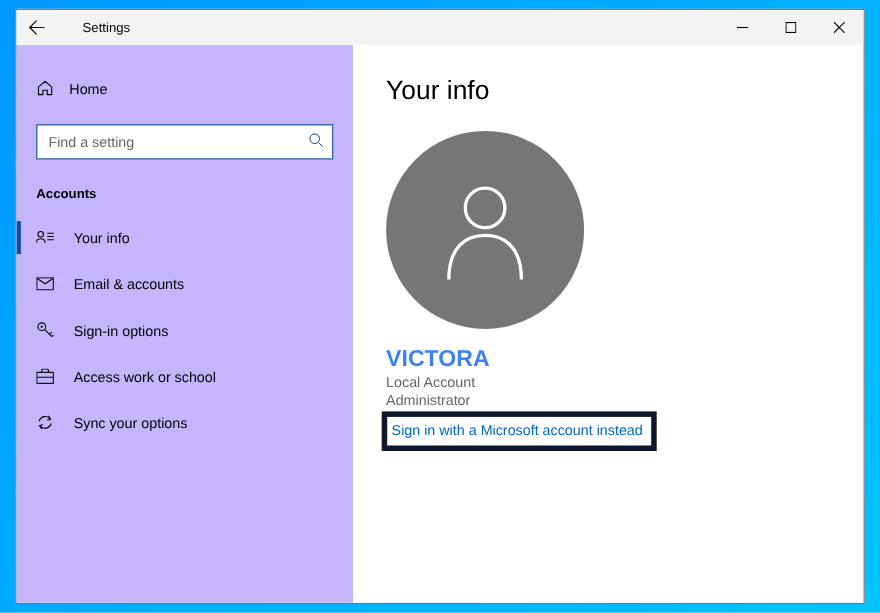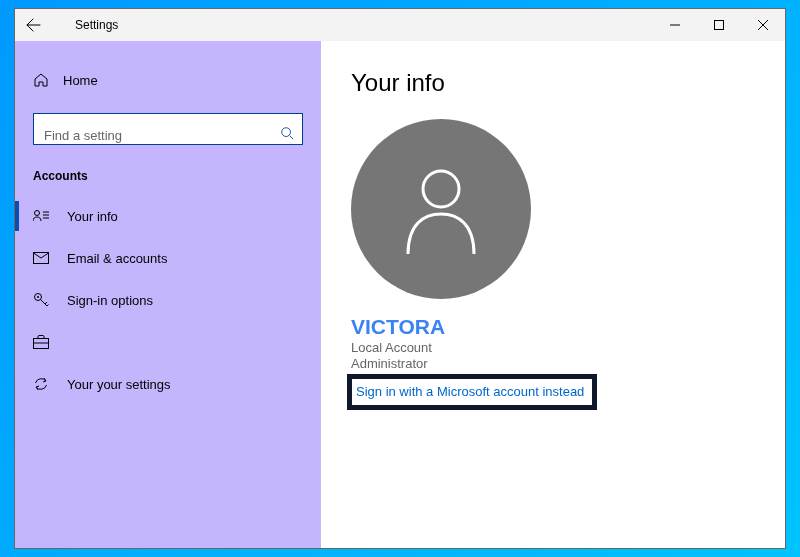--- a/index.html
+++ b/index.html
@@ -71,21 +71,21 @@
     font-size: 13px;
     color: #000;
     margin-bottom: 14px;
   }
   .searchbox {
     margin: 0 18px 24px 18px;
     height: 32px;
     border: 1px solid #003e92;
     background: #fff;
     display: flex;
-    align-items: flex-end;
+    align-items: center;
     padding: 0 8px;
   }
   .searchbox input {
     flex: 1;
     border: none;
     outline: none;
     font-size: 13px;
     color: #666;
     font-family: inherit;
     background: transparent;
@@ -267,33 +267,34 @@
       </div>
 
       <div class="nav-item">
         <span class="nav-icon">
           <svg width="16" height="14" viewBox="0 0 16 14">
               <rect x="0.5" y="3.5" width="15" height="10" stroke="#000" stroke-width="1" fill="none"></rect>
               <path d="M5 3.5 L5 1.5 C5 1 5.5 0.5 6 0.5 L10 0.5 C10.5 0.5 11 1 11 1.5 L11 3.5" stroke="#000" stroke-width="1" fill="none"></path>
               <line x1="0.5" y1="8" x2="15.5" y2="8" stroke="#000" stroke-width="1"></line>
             </svg>
         </span>
+        <span>Access work or school</span>
       </div>
 
 
       <div class="nav-item">
         <span class="nav-icon">
           <svg width="16" height="16" viewBox="0 0 16 16">
               <path d="M13 5 A6 6 0 0 0 2.5 7" stroke="#000" stroke-width="1" fill="none"></path>
               <path d="M3 11 A6 6 0 0 0 13.5 9" stroke="#000" stroke-width="1" fill="none"></path>
               <path d="M11 2 L13 5 L10 6" stroke="#000" stroke-width="1" fill="none"></path>
               <path d="M5 14 L3 11 L6 10" stroke="#000" stroke-width="1" fill="none"></path>
             </svg>
         </span>
-        <span>Your your settings</span>
+        <span>Sync your options</span>
       </div>
     </div>
 
     <div class="main">
       <h1 class="page-title">Your info</h1>
 
       <div class="avatar">
         <svg width="90" height="100" viewBox="0 0 90 100">
           <circle cx="45" cy="30" r="18" stroke="#fff" stroke-width="3" fill="none"></circle>
           <path d="M12 95 C12 65 28 55 45 55 C62 55 78 65 78 95" stroke="#fff" stroke-width="3" fill="none"></path>

